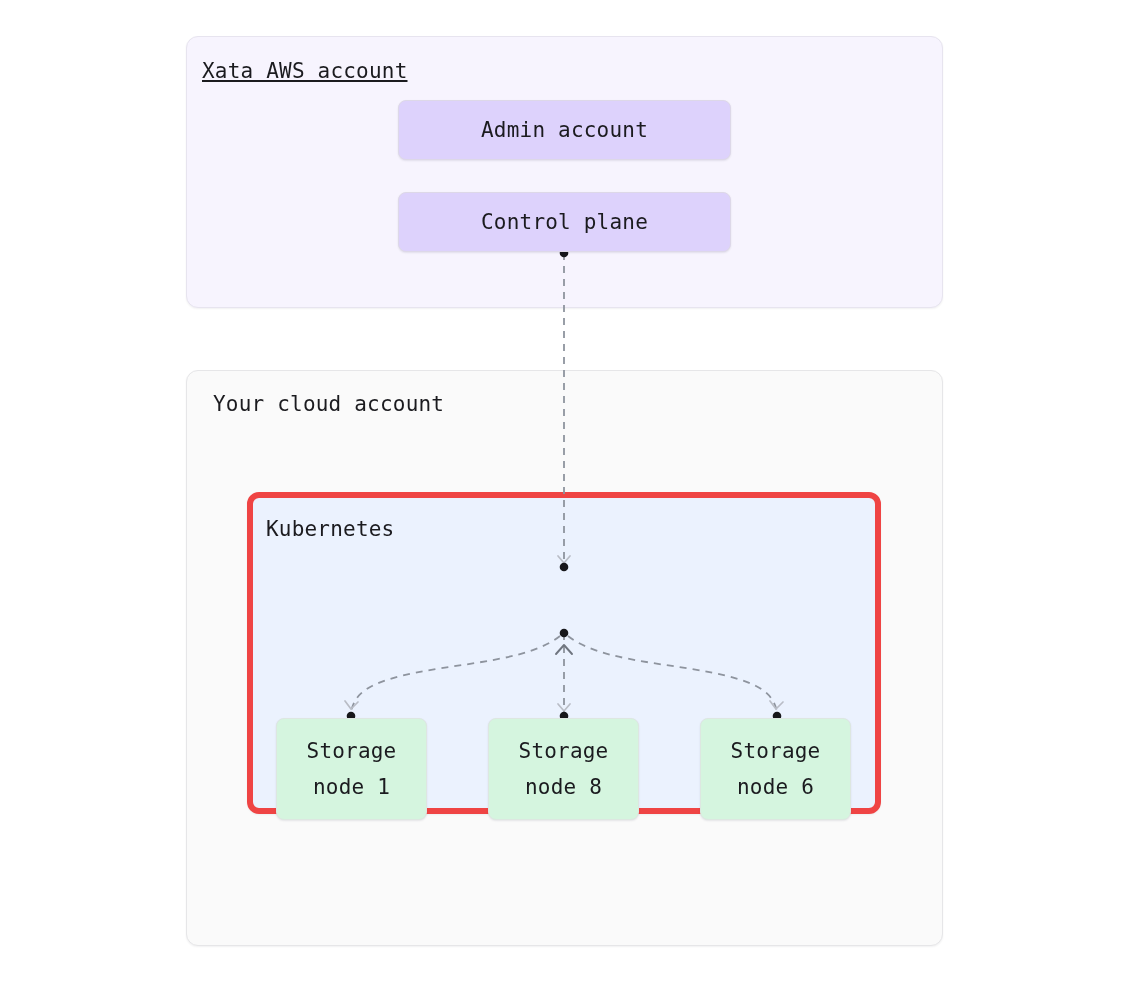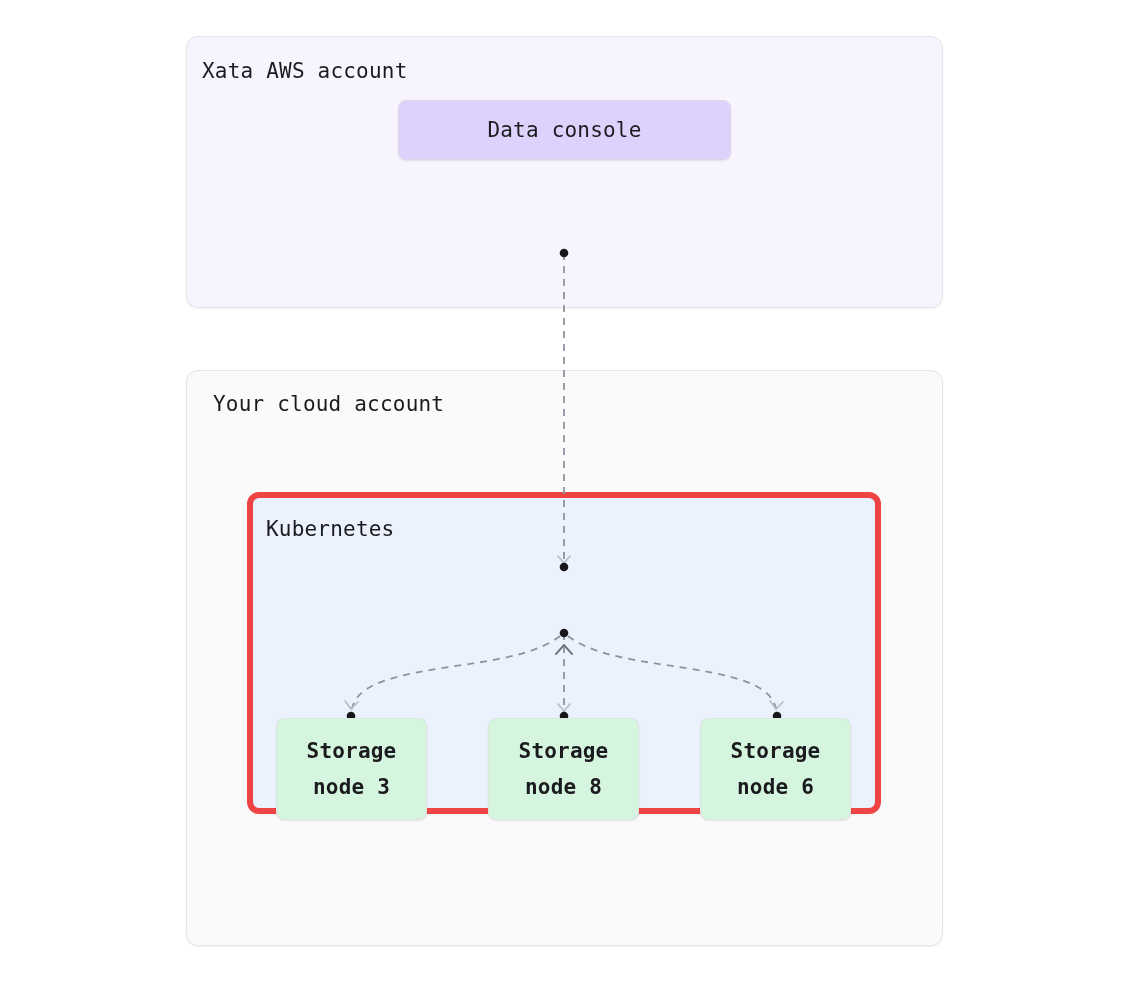--- a/index.html
+++ b/index.html
@@ -59,21 +59,21 @@
   }
 
   .container-title {
     position: absolute;
     font-size: 21px;
     line-height: 1;
     color: #1b1b1f;
     letter-spacing: 0.2px;
     white-space: nowrap;
   }
-  #xata-account .container-title { left: 15px; top: 24px; }
+  #xata-account .container-title { left: 15px; top: 24px; text-decoration: underline; }
   #your-cloud-account .container-title { left: 26px; top: 23px; }
   #kubernetes .container-title { left: 13px; top: 21px; }
 
   .node-box {
     position: absolute;
     border-radius: 8px;
     box-sizing: border-box;
     display: flex;
     flex-direction: column;
     align-items: center;
@@ -90,21 +90,20 @@
     border: 1px solid #ddd8e8;
   }
   .blue-node {
     background: #d6e5fb;
     border: 1px solid #dbe1ec;
   }
   .green-node {
     background: #d5f5df;
     border: 1px solid #dde7e1;
     line-height: 1.72;
-    font-weight: bold;
   }
 
   #admin-console {
     left: 398px;
     top: 100px;
     width: 333px;
     height: 60px;
   }
   #control-plane {
     left: 398px;
@@ -206,28 +205,31 @@
 
     <path class="arrow-dark" d="M 556 654 L 564 645 L 572 654"></path>
 
     <circle class="edge-dot" cx="564" cy="633" r="4.3"></circle>
     <circle class="edge-dot" cx="351" cy="716" r="4.3"></circle>
     <circle class="edge-dot" cx="564" cy="716" r="4.3"></circle>
     <circle class="edge-dot" cx="777" cy="716" r="4.3"></circle>
   </svg>
 
   <div id="admin-console" class="node-box purple-node">
-    <span class="node-line">Data console</span>
-  </div>
-
+    <span class="node-line">Admin account</span>
+  </div>
+
+  <div id="control-plane" class="node-box purple-node">
+    <span class="node-line">Control plane</span>
+  </div>
 
 
   <div id="storage-node-1" class="node-box green-node">
     <span class="node-line">Storage</span>
-    <span class="node-line">node 3</span>
+    <span class="node-line">node 1</span>
   </div>
 
   <div id="storage-node-2" class="node-box green-node">
     <span class="node-line">Storage</span>
     <span class="node-line">node 8</span>
   </div>
 
   <div id="storage-node-3" class="node-box green-node">
     <span class="node-line">Storage</span>
     <span class="node-line">node 6</span>

